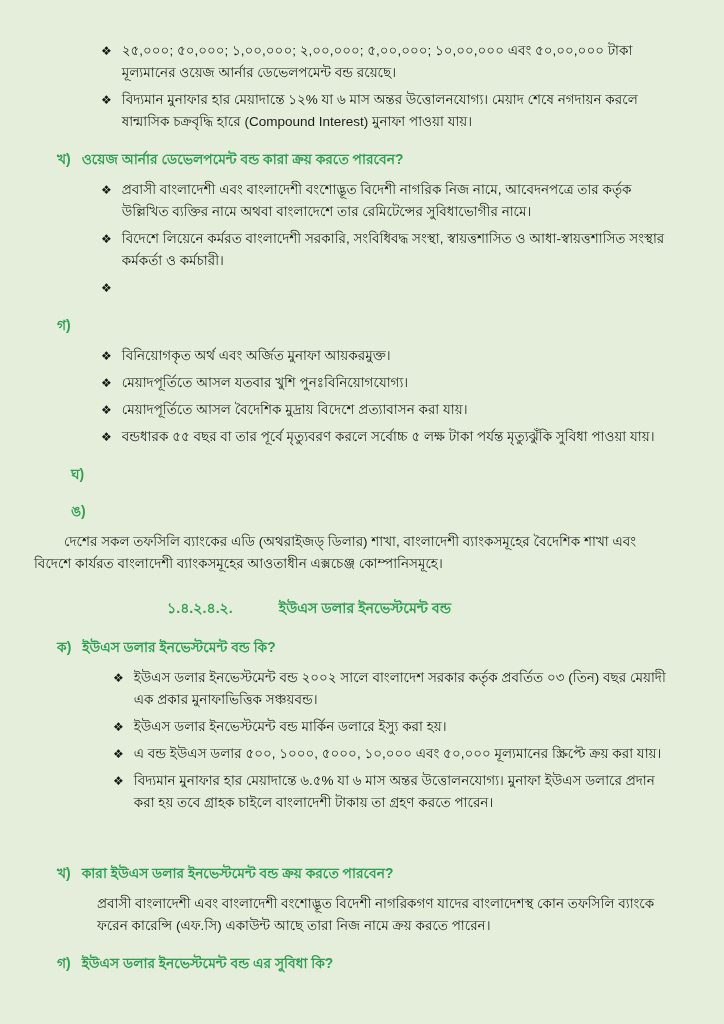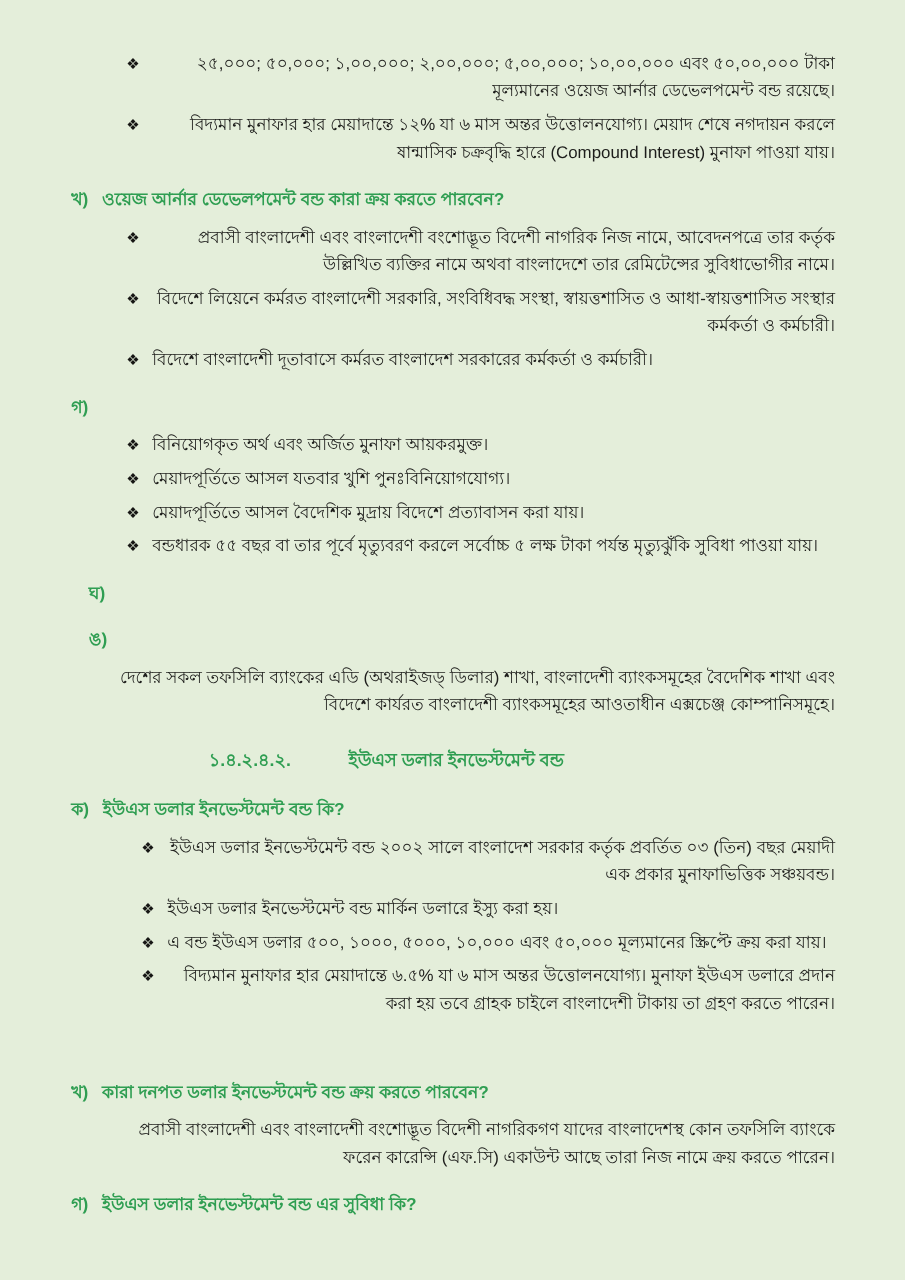--- a/index.html
+++ b/index.html
@@ -27,21 +27,21 @@
     flex: 0 0 auto;
     font-size: 12px;
     line-height: 22px;
     color: #161614;
   }
   .bullet-text, .para {
     font-size: 13.5px;
     line-height: 22px;
     font-weight: 500;
     color: #1d1d1b;
-    text-align: right;
+    text-align: left;
   }
   .q-heading {
     display: flex;
     align-items: baseline;
     gap: 11px;
     color: #2f9e52;
     font-size: 13.8px;
     font-weight: 700;
     line-height: 20px;
     margin: 17px 0 9px 0;
@@ -93,21 +93,20 @@
       <li class="bullet-item">
         <span class="bullet-marker">❖</span>
         <span class="bullet-text">প্রবাসী বাংলাদেশী এবং বাংলাদেশী বংশোদ্ভূত বিদেশী নাগরিক নিজ নামে, আবেদনপত্রে তার কর্তৃক উল্লিখিত ব্যক্তির নামে অথবা বাংলাদেশে তার রেমিটেন্সের সুবিধাভোগীর নামে।</span>
       </li>
       <li class="bullet-item">
         <span class="bullet-marker">❖</span>
         <span class="bullet-text">বিদেশে লিয়েনে কর্মরত বাংলাদেশী সরকারি, সংবিধিবদ্ধ সংস্থা, স্বায়ত্তশাসিত ও আধা-স্বায়ত্তশাসিত সংস্থার কর্মকর্তা ও কর্মচারী।</span>
       </li>
       <li class="bullet-item">
         <span class="bullet-marker">❖</span>
-        <span class="bullet-text">বিদেশে বাংলাদেশী দূতাবাসে কর্মরত বাংলাদেশ সরকারের কর্মকর্তা ও কর্মচারী।</span>
       </li>
     </ul>
   </section>
 
   <section>
     <h3 class="q-heading">
       <span class="q-label">গ)</span>
     </h3>
     <ul class="bullet-list">
       <li class="bullet-item">
@@ -170,21 +169,21 @@
         <span class="bullet-text">বিদ্যমান মুনাফার হার মেয়াদান্তে ৬.৫% যা ৬ মাস অন্তর উত্তোলনযোগ্য। মুনাফা ইউএস ডলারে প্রদান করা হয় তবে গ্রাহক চাইলে বাংলাদেশী টাকায় তা গ্রহণ করতে পারেন।</span>
       </li>
     </ul>
   </section>
 
   <div class="gap-large"></div>
 
   <section>
     <h3 class="q-heading">
       <span class="q-label">খ)</span>
-      <span class="q-title">কারা দনপত ডলার ইনভেস্টমেন্ট বন্ড ক্রয় করতে পারবেন?</span>
+      <span class="q-title">কারা ইউএস ডলার ইনভেস্টমেন্ট বন্ড ক্রয় করতে পারবেন?</span>
     </h3>
     <p class="para inset">প্রবাসী বাংলাদেশী এবং বাংলাদেশী বংশোদ্ভূত বিদেশী নাগরিকগণ যাদের বাংলাদেশস্থ কোন তফসিলি ব্যাংকে ফরেন কারেন্সি (এফ.সি) একাউন্ট আছে তারা নিজ নামে ক্রয় করতে পারেন।</p>
   </section>
 
   <section>
     <h3 class="q-heading">
       <span class="q-label">গ)</span>
       <span class="q-title">ইউএস ডলার ইনভেস্টমেন্ট বন্ড এর সুবিধা কি?</span>
     </h3>
 

